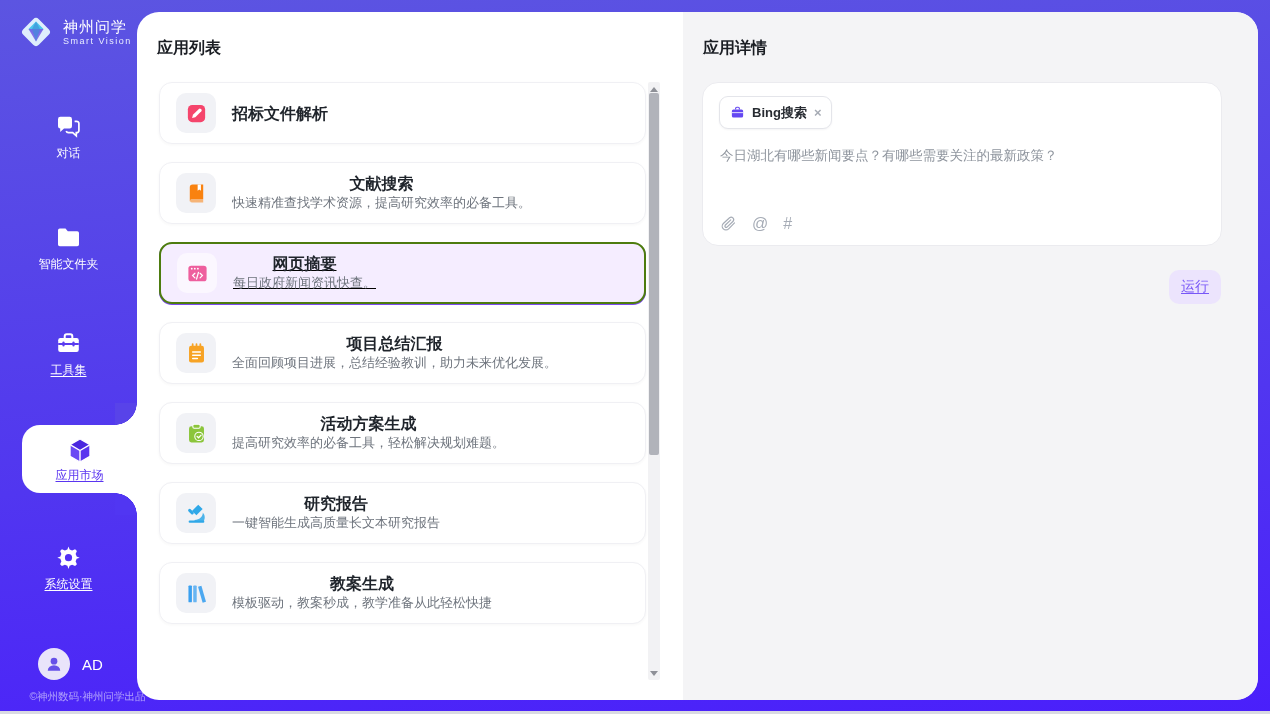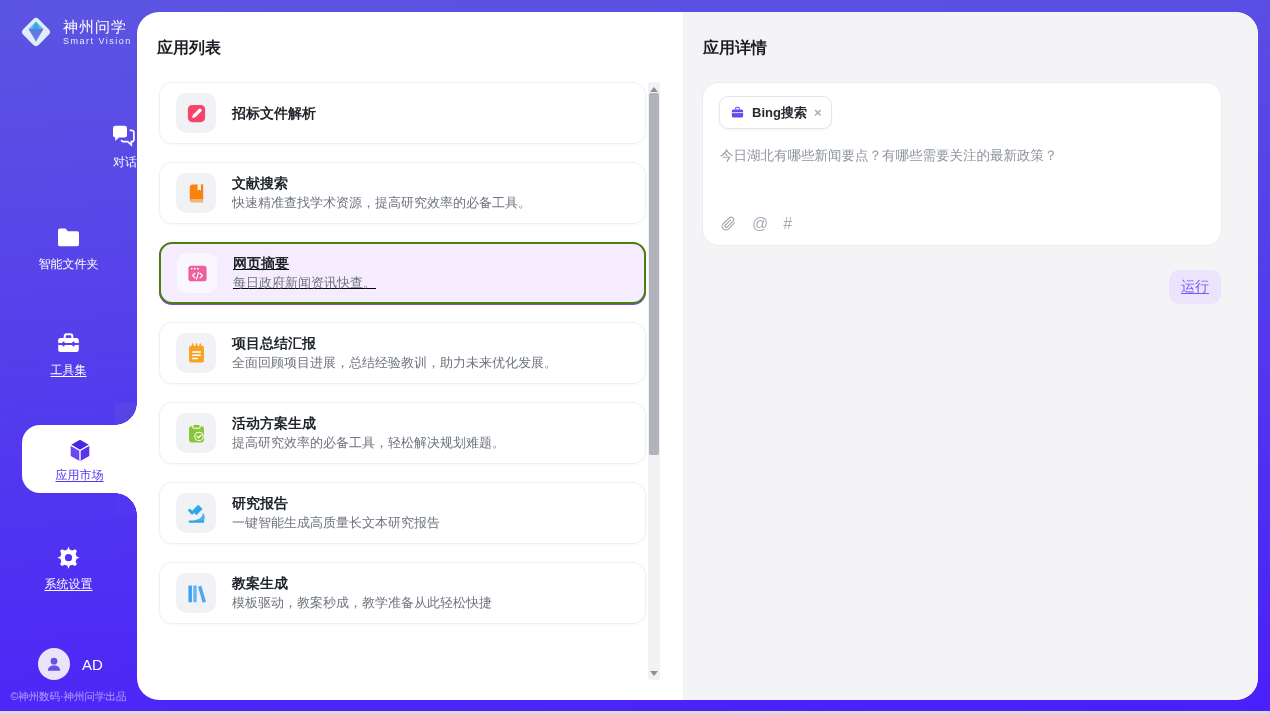--- a/index.html
+++ b/index.html
@@ -25,38 +25,38 @@
   .nav-item.active .ico{width:30px;height:30px;}
   .nav-item.active .label{color:#5a35f0;}
   .nav-item.active::before{content:"";position:absolute;right:0;top:-22px;width:22px;height:22px;
     background:radial-gradient(circle 22px at 0 0,#5843e9 98%,#fff 100%);}
   .nav-item.active::after{content:"";position:absolute;right:0;bottom:-22px;width:22px;height:22px;
     background:radial-gradient(circle 22px at 0 100%,#5136f2 98%,#fff 100%);}
   .user-row{position:absolute;left:38px;top:648px;display:flex;align-items:center;gap:12px;cursor:pointer;}
   .avatar{width:32px;height:32px;border-radius:50%;background:#e9e4fa;display:flex;align-items:center;justify-content:center;}
   .avatar svg{width:20px;height:20px;}
   .user-name{color:#fff;font-size:15px;}
-  .side-footer{position:absolute;left:0;bottom:10px;width:137px;text-align:center;color:rgba(255,255,255,.55);font-size:10.5px;}
+  .side-footer{position:absolute;left:0;bottom:10px;width:137px;text-align:center;color:rgba(255,255,255,.55);font-size:10.5px;padding-left:19px;}
 
   
   .panel{position:absolute;left:137px;top:12px;width:1121px;height:688px;background:#fff;border-radius:22px;overflow:hidden;}
   .pane-title{position:absolute;left:20px;top:26px;margin:0;font-size:16px;font-weight:700;color:#1b1e24;}
 
   
   .list-pane{position:absolute;left:0;top:0;width:546px;height:100%;}
   .cards{position:absolute;left:22px;top:70px;width:487px;display:flex;flex-direction:column;gap:18px;}
   .card{position:relative;height:62px;background:#fff;border:1px solid #f0f0f4;border-radius:13px;
     box-shadow:0 1px 3px rgba(40,40,60,.04);display:flex;align-items:center;cursor:pointer;box-sizing:border-box;}
   .card.selected{background:#f5edff;border:2px solid #4d7c0f;box-shadow:0 1px 0 #7c4bf0;text-decoration:underline;}
   .card .icon-box{width:40px;height:40px;margin-left:16px;border-radius:10px;background:#f1f2f6;
     display:flex;align-items:center;justify-content:center;flex:0 0 auto;}
   .card.selected .icon-box{background:#fbf7ff;}
   .card .icon-box svg{width:23px;height:23px;}
   .card .txt{margin-left:16px;display:flex;flex-direction:column;gap:5px;min-width:0;}
-  .card .t{font-size:14px;font-weight:700;color:#1f242b;line-height:15px;}
+  .card .t{font-size:16px;font-weight:700;color:#1f242b;line-height:15px;text-align:center;}
   .card .d{font-size:13px;color:#6e747d;line-height:14px;white-space:nowrap;overflow:hidden;}
 
   
   .vscroll{position:absolute;left:511px;top:70px;width:12px;height:598px;background:#f2f2f4;border-radius:2px;}
   .vscroll .thumb{position:absolute;left:1px;top:11px;width:10px;height:362px;background:#b1b3ba;border-radius:2px;}
   .arr{position:absolute;left:0;width:12px;height:8px;display:flex;align-items:center;justify-content:center;}
   .arr.up{top:3px;} .arr.down{bottom:3px;}
   .arr i{display:block;width:0;height:0;border-left:4px solid transparent;border-right:4px solid transparent;}
   .arr.up i{border-bottom:5px solid #8e9097;}
   .arr.down i{border-top:5px solid #8e9097;}
@@ -91,21 +91,21 @@
         <path d="M20 9.5L24 17l-4 12.5L16 17z" fill="#3f8fd8" opacity="0.65"></path>
       </svg>
     </span>
     <div class="brand-text">
       <div class="brand-name">神州问学</div>
       <div class="brand-sub">Smart Vision</div>
     </div>
   </div>
 
   <nav id="nav">
-      <div class="nav-item" style="top: 122px; align-items: flex-end;">
+      <div class="nav-item" style="top: 113px;">
         <span class="ico"><svg viewBox="0 0 27 27">
             <path d="M3 6.2A2.4 2.4 0 0 1 5.4 3.8h9.2A2.4 2.4 0 0 1 17 6.2v7a2.4 2.4 0 0 1-2.4 2.4H9l-3.8 3.4v-3.4H5.4A2.4 2.4 0 0 1 3 13.2z" fill="#fff"></path>
             <path d="M19.6 8.3h2a2.3 2.3 0 0 1 2.3 2.3v6.8a2.3 2.3 0 0 1-2.3 2.3h-.3v3.1l-3.6-3.1h-4.3a2.3 2.3 0 0 1-2.2-1.6" fill="none" stroke="#fff" stroke-width="1.7"></path>
           </svg></span>
         <span class="label">对话</span>
       </div>
       <div class="nav-item" style="top: 224px;">
         <span class="ico"><svg viewBox="0 0 27 27">
             <path d="M3 6.3A1.8 1.8 0 0 1 4.8 4.5h5.7l2.3 2.8h9.4A1.8 1.8 0 0 1 24 9.1v11.4a1.8 1.8 0 0 1-1.8 1.8H4.8A1.8 1.8 0 0 1 3 20.5z" fill="#fff"></path>
           </svg></span>

